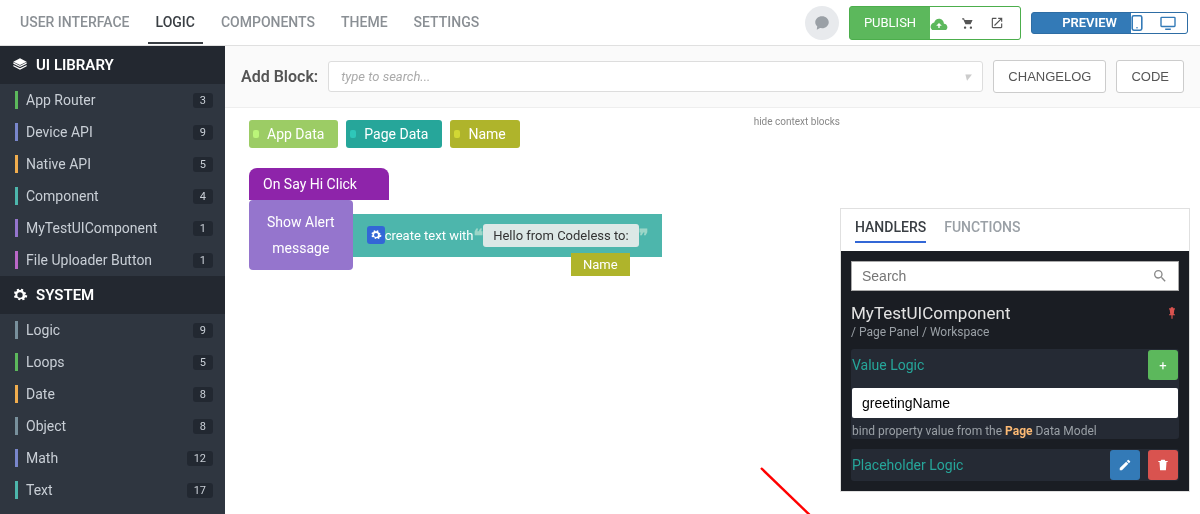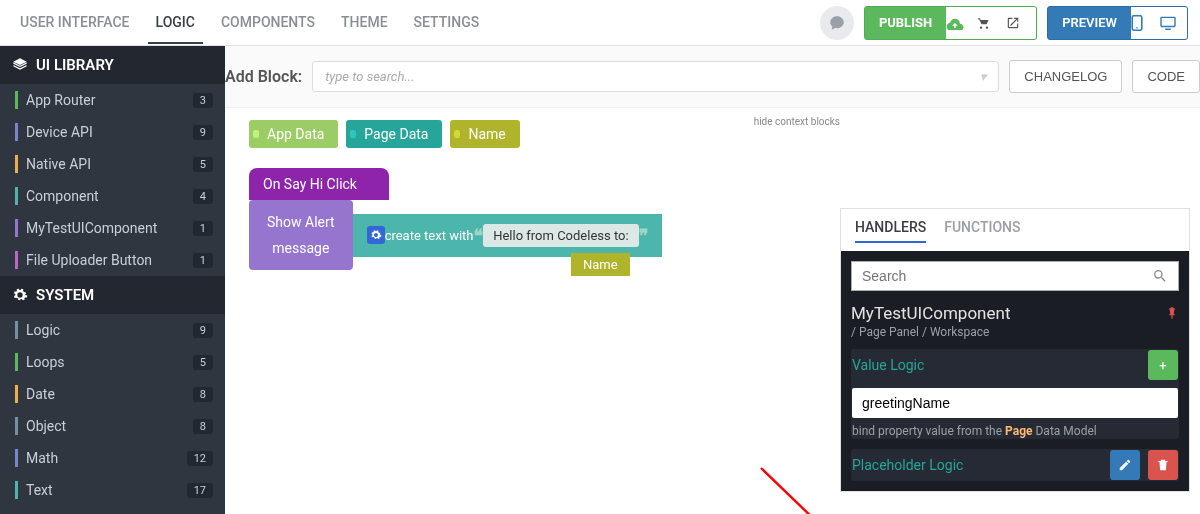--- a/index.html
+++ b/index.html
@@ -7,24 +7,24 @@
 .app { display: flex; height: 514px; }
 
 
 .topbar { position: absolute; left: 0; right: 0; top: 0; height: 46px; background: #fff; border-bottom: 1px solid #e0e0e0; display: flex; align-items: center; padding: 0 12px; z-index: 5; }
 .tabs { display: flex; gap: 10px; }
 .tab { padding: 12px 8px; color: #8a8f94; font-size: 14px; font-weight: 500; cursor: pointer; border-bottom: 2px solid transparent; }
 .tab.active { color: #3a3f44; border-bottom: 2px solid #3a3f44; }
 .flex-grow { flex: 1; }
 .circle-btn { width: 34px; height: 34px; border-radius: 50%; background: #e8eaed; color: #9aa0a6; display: flex; align-items: center; justify-content: center; margin-right: 10px; cursor: pointer; }
 .publish-group { display: flex; align-items: center; background: #5cb85c; border-radius: 3px; overflow: hidden; height: 34px; border: 1px solid #4cae4c; }
-.publish-btn { background: #5cb85c; color: #fff; font-weight: 700; font-size: 13px; padding: 0 14px; height: 100%; display: flex; align-items: center; }
+.publish-btn { background: #5cb85c; color: #fff; font-weight: 400; font-size: 13px; padding: 0 14px; height: 100%; display: flex; align-items: center; }
 .publish-icons { display: flex; background: #fff; height: 100%; align-items: center; }
 .publish-icon { width: 30px; text-align: center; color: #5cb85c; cursor: pointer; }
-.preview-group { display: flex; align-items: center; background: #337ab7; border-radius: 3px; height: 34px; margin-left: 10px; border: 1px solid #2e6da4; overflow: hidden; }
+.preview-group { display: flex; align-items: center; background: #337ab7; border-radius: 3px; height: 22px; margin-left: 10px; border: 1px solid #2e6da4; overflow: hidden; padding-left: 16px; }
 .preview-btn { color: #fff; font-weight: 600; font-size: 13px; padding: 0 14px; height: 100%; display: flex; align-items: center; }
 .preview-icons { display: flex; background: #fff; height: 100%; align-items: center; }
 .preview-icon { width: 28px; text-align: center; color: #337ab7; cursor: pointer; }
 
 
 .sidebar { width: 225px; background: #2f3640; color: #c9cfd6; display: flex; flex-direction: column; padding-top: 46px; height: 100%; }
 .side-header { background: #232830; color: #fff; font-weight: 600; font-size: 15px; padding: 10px 12px; display: flex; align-items: center; gap: 8px; }
 .side-item { display: flex; align-items: center; padding: 7px 12px; font-size: 14px; cursor: pointer; border-left: 3px solid transparent; justify-content: space-between; }
 .item-label { display: flex; align-items: center; gap: 8px; }
 .accent { width: 3px; height: 18px; background: #888; }
@@ -32,21 +32,21 @@
 .a-blue { background: #7986cb; }
 .a-orange { background: #f0ad4e; }
 .a-teal { background: #4db6ac; }
 .a-purple { background: #9575cd; }
 .a-pink { background: #ba68c8; }
 .a-slate { background: #78909c; }
 .badge { background: #222831; color: #c9cfd6; font-size: 11px; padding: 1px 7px; border-radius: 3px; min-width: 18px; text-align: center; }
 
 
 .main { flex: 1; padding-top: 46px; display: flex; flex-direction: column; background: #fafafa; }
-.addblock-row { display: flex; align-items: center; gap: 10px; padding: 14px 0; }
+.addblock-row { display: flex; align-items: center; gap: 10px; padding: 14px 16px; }
 .addblock-label { font-weight: 600; color: #555; font-size: 16px; }
 .search-block { flex: 1; border: 1px solid #ddd; background: #fff; padding: 7px 12px; color: #aaa; font-style: italic; border-radius: 3px; display: flex; justify-content: space-between; align-items: flex-end; }
 .btn-outline { border: 1px solid #ccc; padding: 8px 14px; border-radius: 3px; color: #555; background: #fff; cursor: pointer; font-size: 13px; }
 
 
 .canvas { position: relative; flex: 1; background: #fff; border-top: 1px solid #eee; }
 .hide-ctx { position: absolute; right: 360px; top: 8px; color: #888; font-size: 10px; }
 .ctx-blocks { display: flex; gap: 8px; padding: 12px 24px; }
 .ctx-block { color: #fff; padding: 6px 14px 6px 18px; border-radius: 3px; font-size: 14px; position: relative; }
 .ctx-block::before { content: ""; position: absolute; left: 4px; top: 50%; margin-top: -4px; width: 6px; height: 8px; background: inherit; filter: brightness(1.2); border-radius: 2px; }

